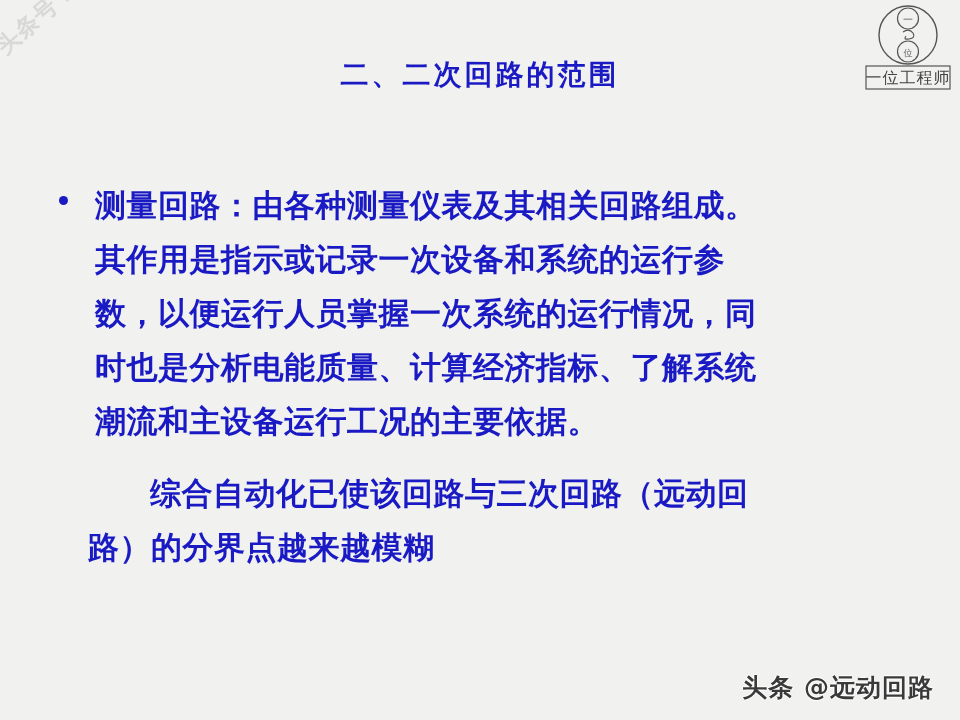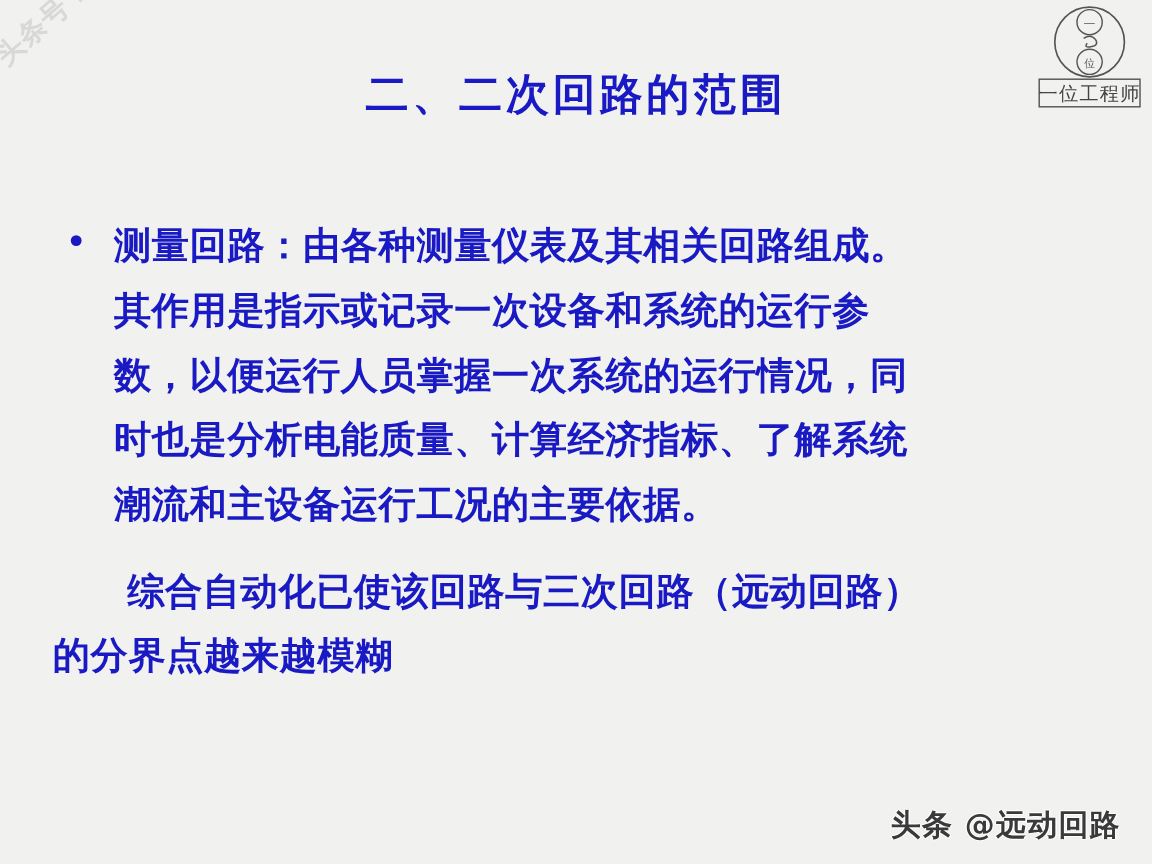--- a/index.html
+++ b/index.html
@@ -51,21 +51,21 @@
   .logo svg { display: block; }
 
   
   .title {
     position: absolute;
     left: 0;
     top: 30px;
     width: 960px;
     text-align: center;
     color: #1a1ac4;
-    font-size: 36px;
+    font-size: 28px;
     font-weight: bold;
     letter-spacing: 3px;
     font-family: "DejaVu Sans", "Liberation Sans", sans-serif;
     line-height: 1.2;
     margin-top: 28px;
   }
 
   
   .body-area {
     position: absolute;
@@ -93,21 +93,21 @@
     font-size: 31px;
     font-weight: bold;
     line-height: 54px;
     letter-spacing: 0.5px;
     font-family: "DejaVu Sans", "Liberation Sans", sans-serif;
     margin: 0;
     white-space: pre-wrap;
   }
 
   .para2-wrap {
-    padding-left: 44px;
+    padding-left: 88px;
     padding-right: 40px;
     margin-top: 18px;
   }
   .para2 {
     color: #1a1ac4;
     font-size: 31px;
     font-weight: bold;
     line-height: 54px;
     letter-spacing: 0.5px;
     font-family: "DejaVu Sans", "Liberation Sans", sans-serif;

